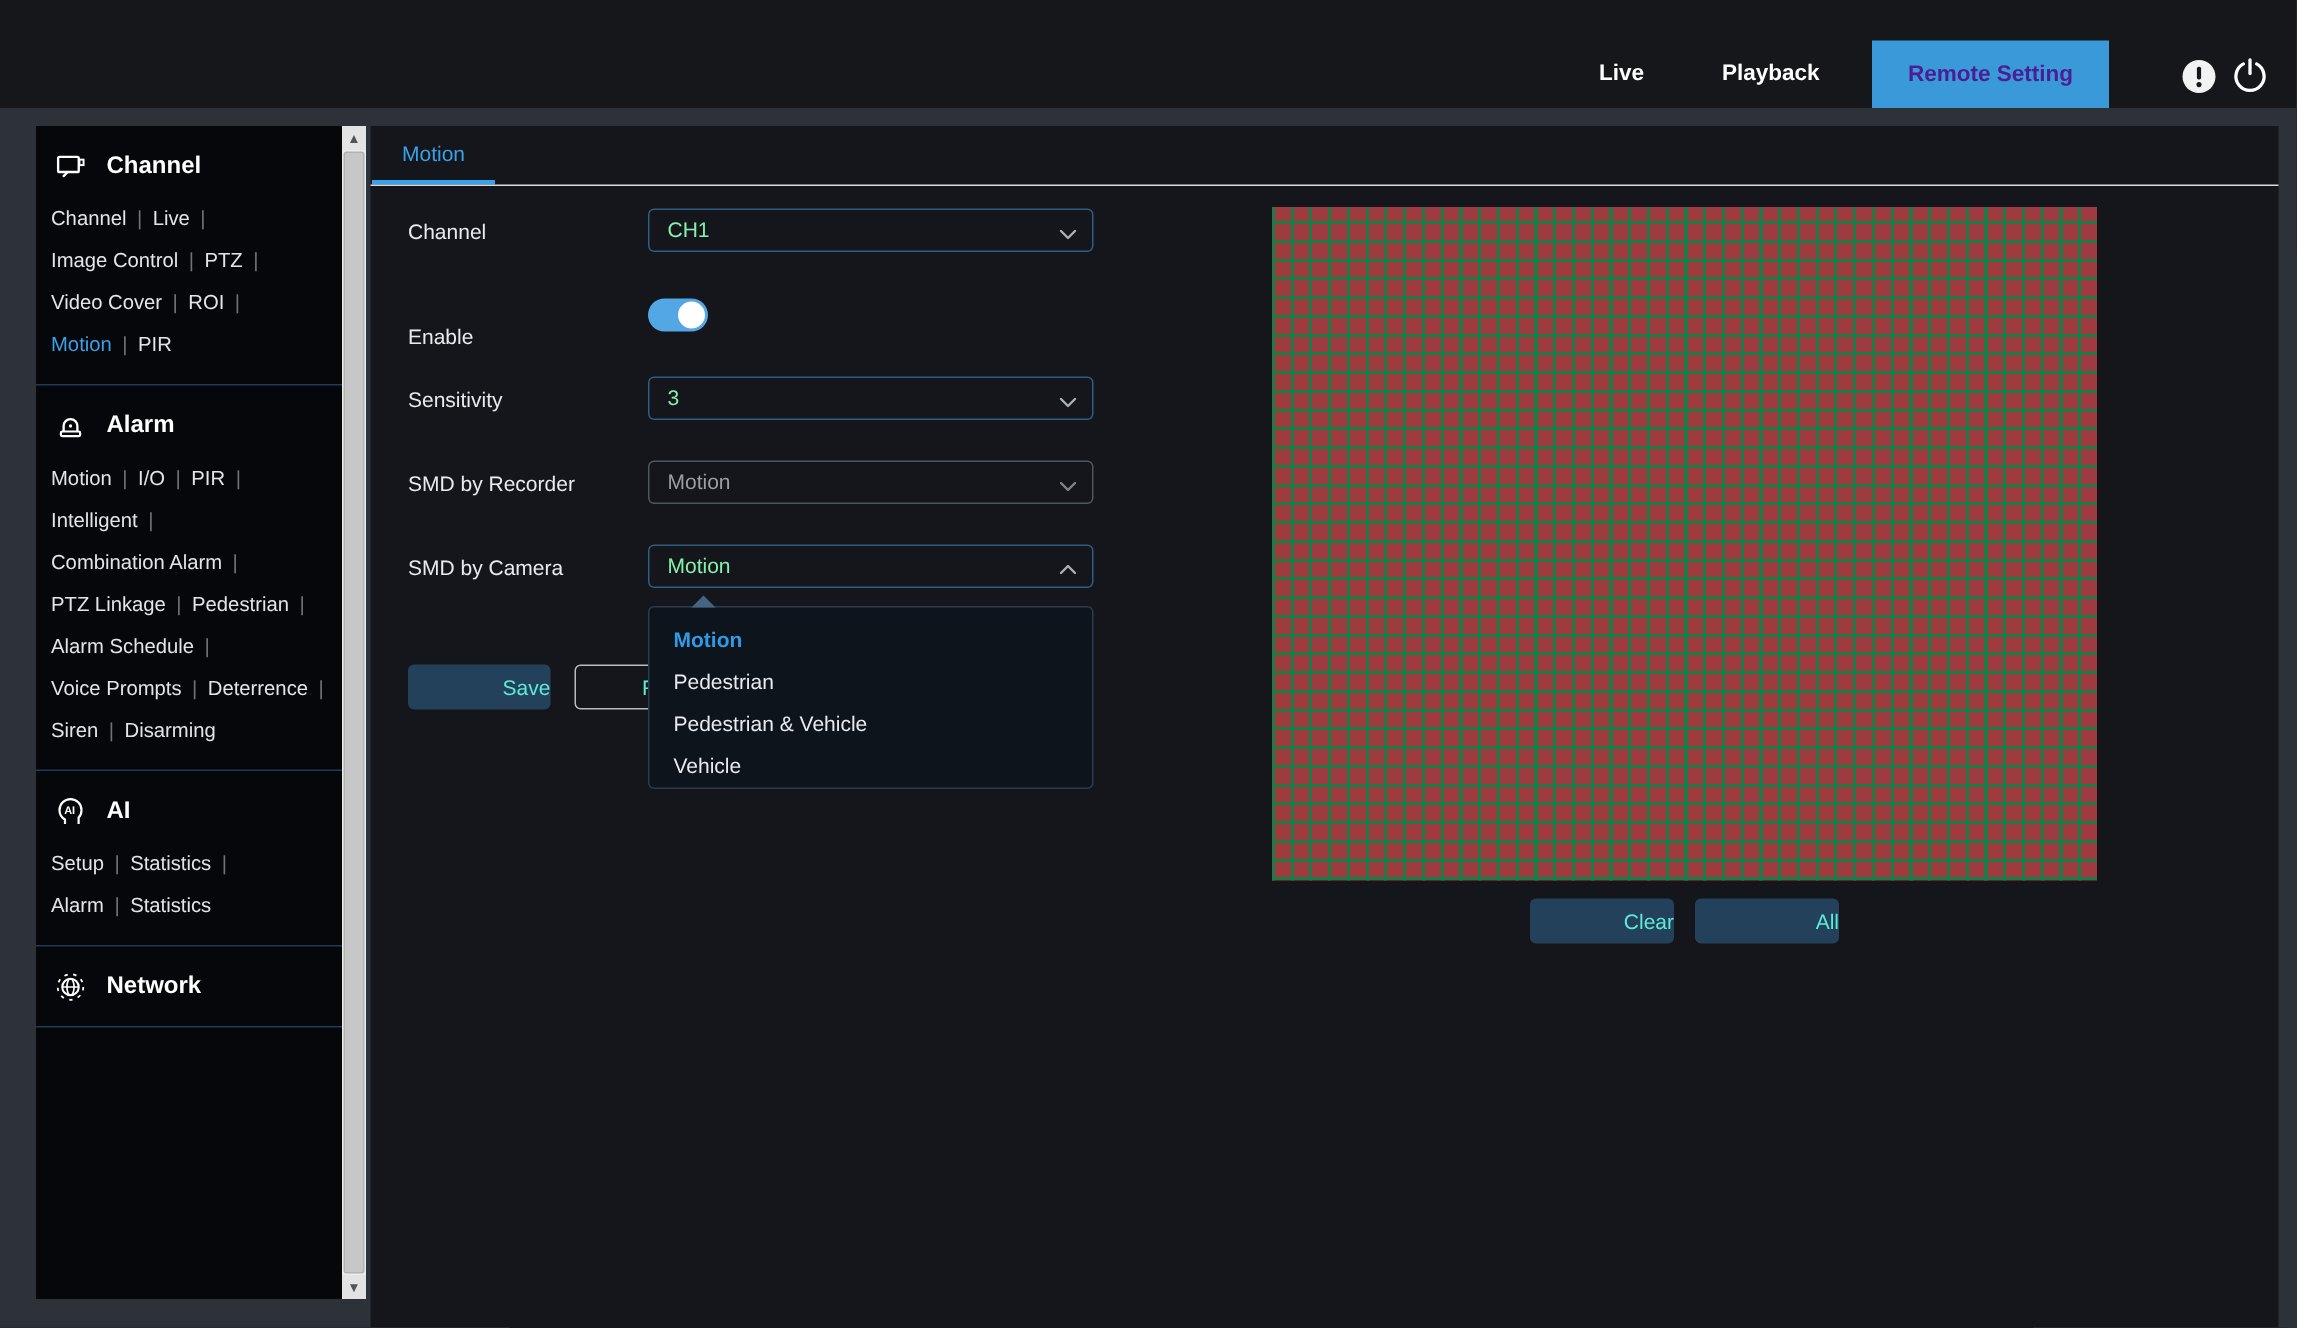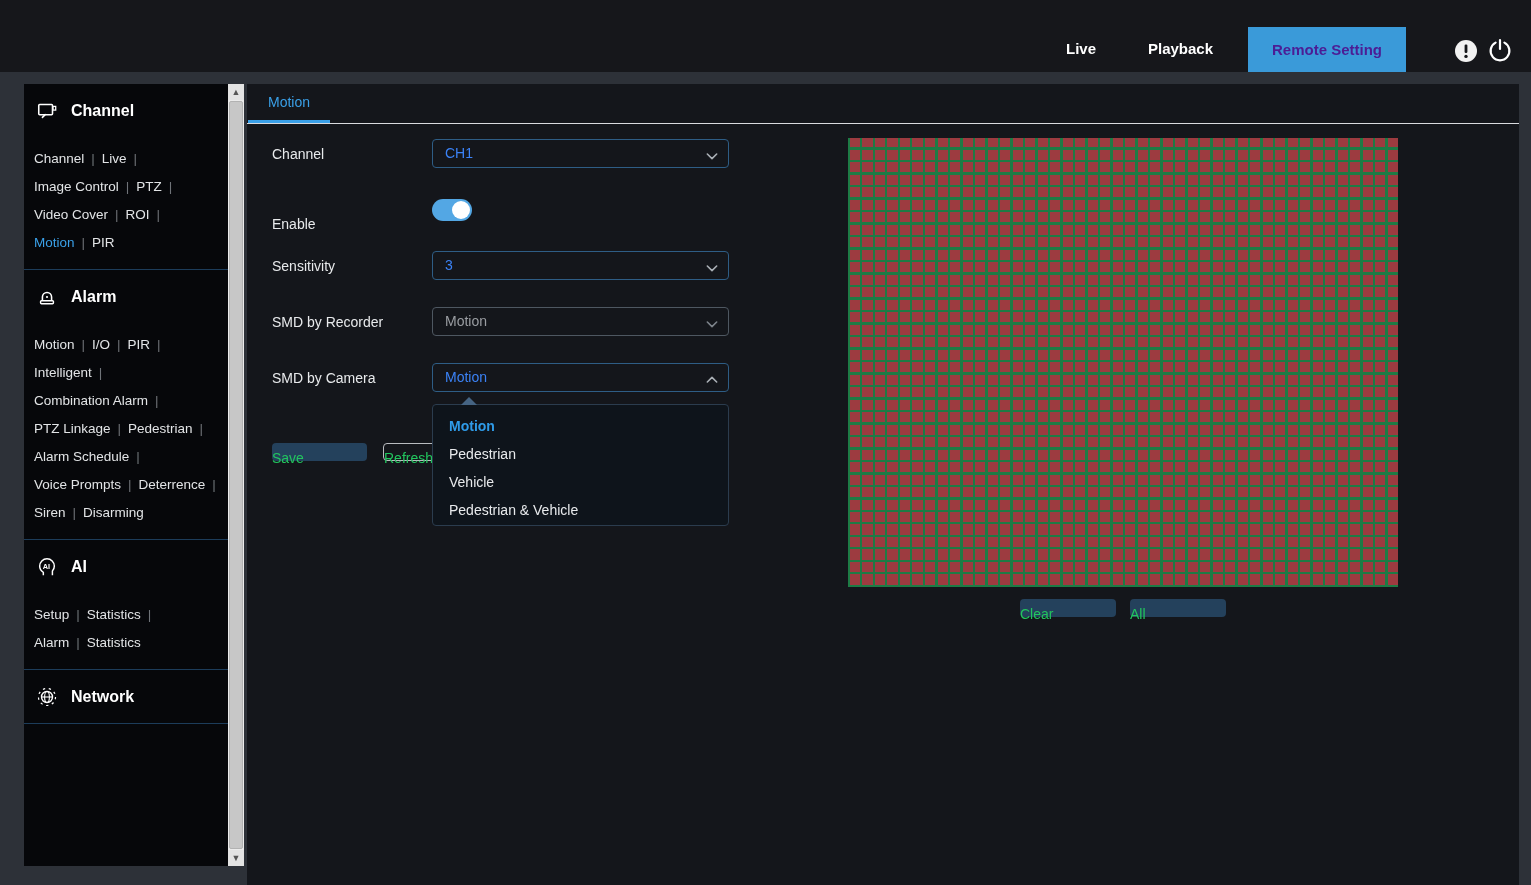--- a/index.html
+++ b/index.html
@@ -18,21 +18,21 @@
   .icon-info { left:1453px; }
   .icon-power { left:1487px; }
 
   
   .sidebar { position:absolute; left:24px; top:84px; width:204px; height:782px;
              background:#06070a; overflow:hidden; }
   .sec { padding:13px 4px 12px 10px; border-bottom:1px solid #1c3c5a; }
   .sec-header { display:flex; align-items:center; gap:11px; height:28px; color:#fff;
                 font-size:16px; font-weight:bold; }
   .sec-header .sec-icon { width:26px; height:24px; display:inline-flex; align-items:center; justify-content:center; }
-  .sec-lines { margin-top:20px; }
+  .sec-lines { margin-top:7px; }
   .sec-line { line-height:28px; font-size:13.5px; color:#e2e4e6; white-space:nowrap; }
   .sec-item { cursor:pointer; }
   .sec-item.active { color:#3aa0e8; }
   .sec-sep { color:#6f7378; margin:0 7px; }
 
   
   .sb-scroll { position:absolute; left:228px; top:84px; width:16px; height:782px; background:#ebebeb; }
   .sb-arrow { position:absolute; left:0; width:16px; height:16px; color:#555; font-size:9px;
               text-align:center; line-height:16px; background:#e3e3e3; cursor:pointer; }
   .sb-arrow.up { top:0; }
@@ -42,31 +42,31 @@
 
   
   .content { position:absolute; left:247px; top:84px; width:1272px; height:801px; background:#14161b; }
 
   .tab-label { position:absolute; left:268px; top:94px; font-size:14px; color:#3aa0e8; cursor:pointer; }
   .tab-underline { position:absolute; left:248px; top:120px; width:82px; height:3px; background:#3aa0e8; }
   .tab-divider { position:absolute; left:247px; top:123px; width:1272px; height:1px; background:#d9dbdf; }
 
   .form-label { position:absolute; left:272px; font-size:14px; color:#e8eaec; }
   .sel { position:absolute; left:432px; width:297px; height:29px; border:1px solid #2e5d85;
-         border-radius:4px; color:#3b82f6; font-size:14px; line-height:27px; padding-left:12px;
+         border-radius:4px; color:#86efac; font-size:14px; line-height:27px; padding-left:12px;
          background:transparent; cursor:pointer; }
   .sel .chev { position:absolute; right:8px; top:6px; width:16px; height:16px; }
   .sel.disabled { border-color:#4e5761; color:#9a9da2; cursor:default; }
 
   .toggle { position:absolute; left:432px; top:199px; width:40px; height:22px; border-radius:11px;
             background:#53a7e4; cursor:pointer; }
   .toggle .knob { position:absolute; right:2px; top:2px; width:18px; height:18px; border-radius:50%; background:#fff; }
 
-  .btn { position:absolute; height:18px; border-radius:4px; font-size:14px; color:#22c55e;
-         text-align:left; line-height:30px; cursor:pointer; }
+  .btn { position:absolute; height:30px; border-radius:4px; font-size:14px; color:#5eead4;
+         text-align:right; line-height:30px; cursor:pointer; }
   .btn-save   { left:272px; top:443px; width:95px; background:#24415c; }
   .btn-refresh{ left:383px; top:443px; width:95px; background:transparent; border:1px solid #b9bcc0; line-height:28px; z-index:1; }
   .btn-clear  { left:1020px; top:599px; width:96px; background:#24415c; }
   .btn-all    { left:1130px; top:599px; width:96px; background:#24415c; }
 
   
   .dropdown { position:absolute; left:432px; top:404px; width:297px; height:122px;
               background:#0e141b; border:1px solid #2b3c4e; border-radius:4px; z-index:5; }
   .dd-caret { position:absolute; left:28px; top:-8px; width:0; height:0;
               border-left:8px solid transparent; border-right:8px solid transparent;
@@ -232,22 +232,22 @@
   </div>
 
   <div class="btn btn-save">Save</div>
   <div class="btn btn-refresh">Refresh</div>
 
   <div class="dropdown">
     <div class="dd-caret"></div>
     <ul class="dd-list">
         <li class="dd-opt selected">Motion</li>
         <li class="dd-opt">Pedestrian</li>
+        <li class="dd-opt">Pedestrian &amp; Vehicle</li>
         <li class="dd-opt">Vehicle</li>
-        <li class="dd-opt">Pedestrian &amp; Vehicle</li>
       </ul>
   </div>
 
   <div class="motion-grid" style="background-color: rgb(157, 59, 64); background-image: repeating-linear-gradient(0deg, rgb(30, 123, 69) 0px, rgb(30, 123, 69) 2px, transparent 2px, transparent 12.5px), repeating-linear-gradient(90deg, rgb(30, 123, 69) 0px, rgb(30, 123, 69) 2px, transparent 2px, transparent 12.5px);"></div>
   <div class="btn btn-clear">Clear</div>
   <div class="btn btn-all">All</div>
 
 </div>
 
 </body></html>

